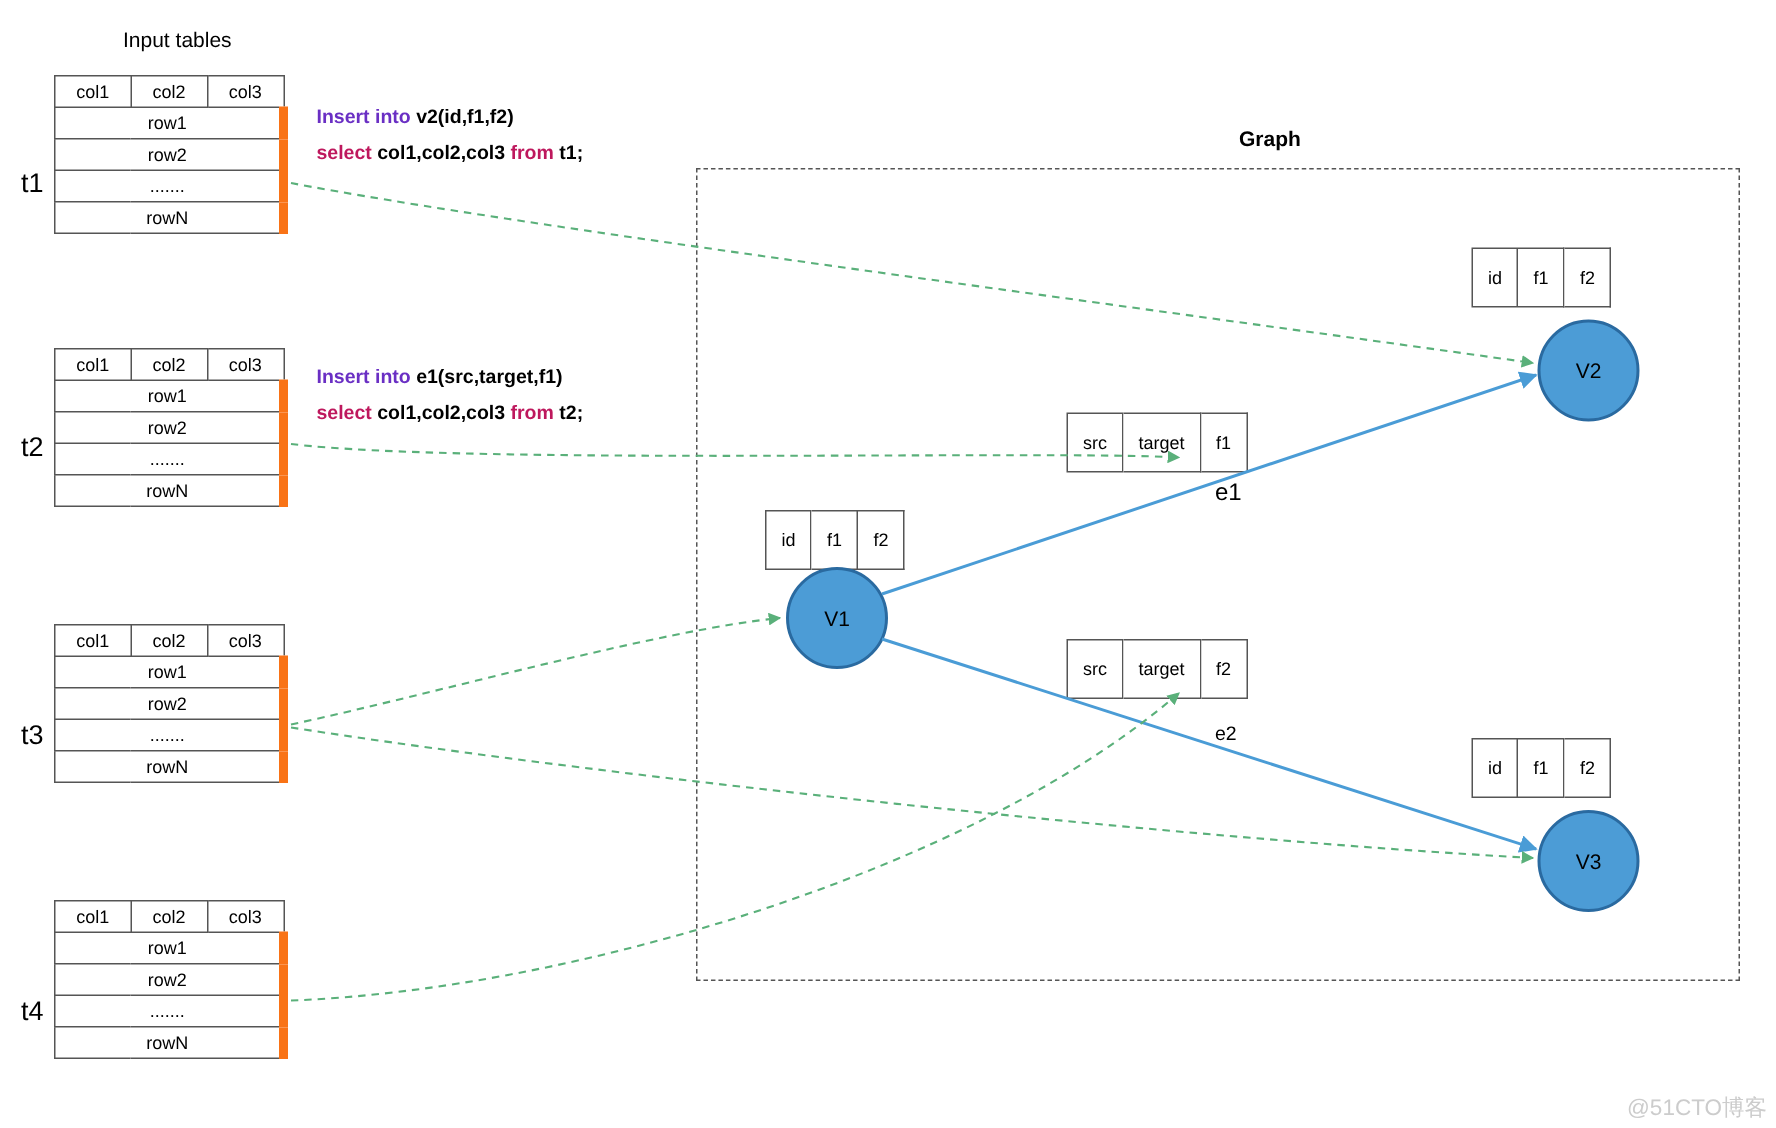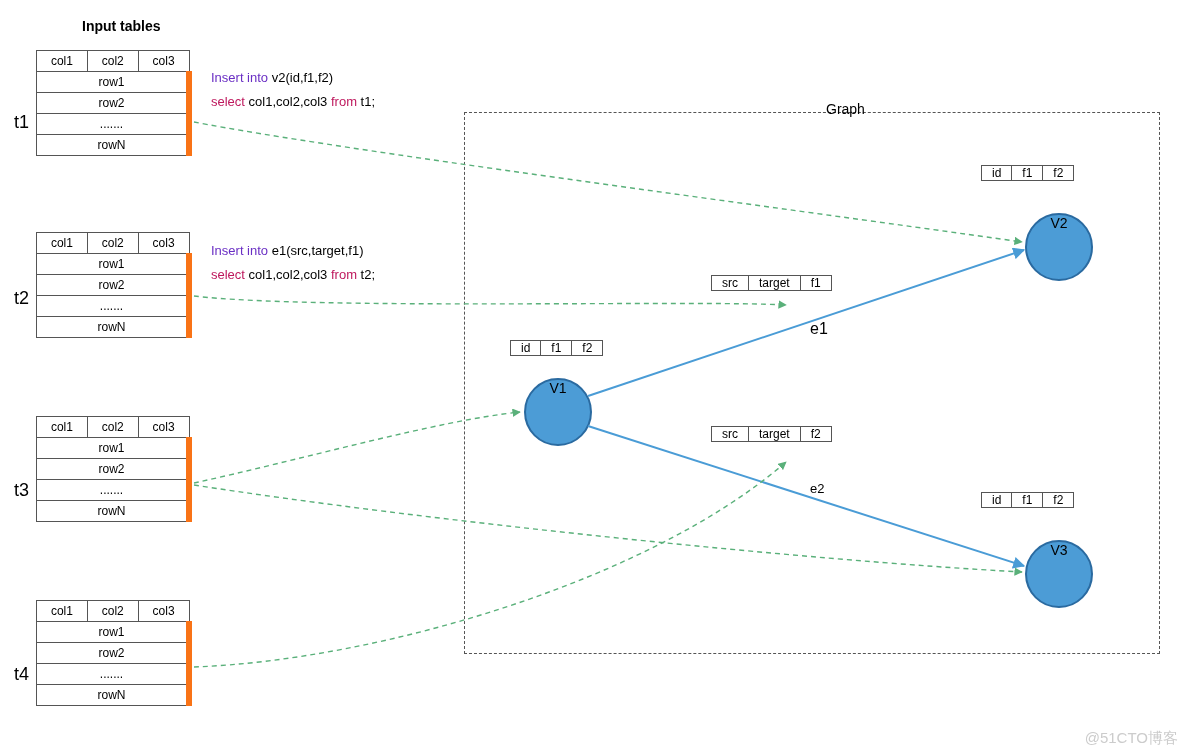--- a/index.html
+++ b/index.html
@@ -1,29 +1,29 @@
 <!DOCTYPE html>
 <html><head>
 <meta charset="utf-8">
 <style>
   html,body{margin:0;padding:0;width:1184px;height:752px;background:#fff;font-family:-apple-system,BlinkMacSystemFont,"Segoe UI",Helvetica,Arial,sans-serif;font-size:13px;color:#000;position:relative;overflow:hidden}
   .abs{position:absolute}
-  .title{font-weight:700;font-size:14px}
+  .title{font-weight:400;font-size:14px}
   .tbl{border:1px solid #555;border-collapse:collapse;background:#fff}
   .tbl td{border:1px solid #555;padding:3px 4px;text-align:center;font-size:12px}
   .tbl .full{border-left:1px solid #555;border-right:6px solid #f97316}
   .tlabel{font-size:18px}
-  .sql{font-size:13px;font-weight:400}
+  .sql{font-size:13px;font-weight:700}
   .kw1{color:#6a2fc4}
   .kw2{color:#be185d}
   .plain{color:#000}
   .graphbox{border:1px dashed #555;position:absolute}
-  .node{width:64px;height:64px;border-radius:50%;background:#4C9CD6;border:2px solid #2a6aa0;display:flex;align-items:flex-start;justify-content:center;font-size:14px;font-weight:400;color:#000}
+  .node{width:64px;height:64px;border-radius:50%;background:#4C9CD6;border:2px solid #2a6aa0;display:flex;align-items:center;justify-content:center;font-size:14px;font-weight:400;color:#000}
   .mini{display:flex}
-  .mini div{border:1px solid #555;border-left:none;padding:0 10px;font-size:12px;background:#fff}
+  .mini div{border:1px solid #555;border-left:none;padding:12px 10px;font-size:12px;background:#fff}
   .mini div:first-child{border-left:1px solid #555}
   svg{position:absolute;top:0;left:0;pointer-events:none}
   .wm{position:absolute;right:6px;bottom:4px;font-size:15px;color:#ccc}
 </style>
 </head>
 <body>
 
 <div class="abs title" style="left:82px;top:18px">Input tables</div>
 
 <div class="abs tlabel" style="left:14px;top:112px">t1</div>
@@ -126,21 +126,21 @@
 </div>
 
 <div class="abs sql" style="left:211px;top:243px">
   <span class="kw1">Insert into </span><span class="plain">e1(src,target,f1)</span>
 </div>
 <div class="abs sql" style="left:211px;top:267px">
   <span class="kw2">select </span><span class="plain">col1,col2,col3 </span><span class="kw2">from </span><span class="plain">t2;</span>
 </div>
 
 <div class="graphbox" style="left:464px;top:112px;width:694px;height:540px"></div>
-<div class="abs title" style="left:826px;top:101px;font-weight:400">Graph</div>
+<div class="abs title" style="left:826px;top:84px;font-weight:700">Graph</div>
 
 <div class="abs mini" style="left:510px;top:340px">
   <div>id</div>
     <div>f1</div>
     <div>f2</div>
 </div>
 <div class="abs node" style="left:524px;top:378px">
     <span>V1</span>
   </div>
 

